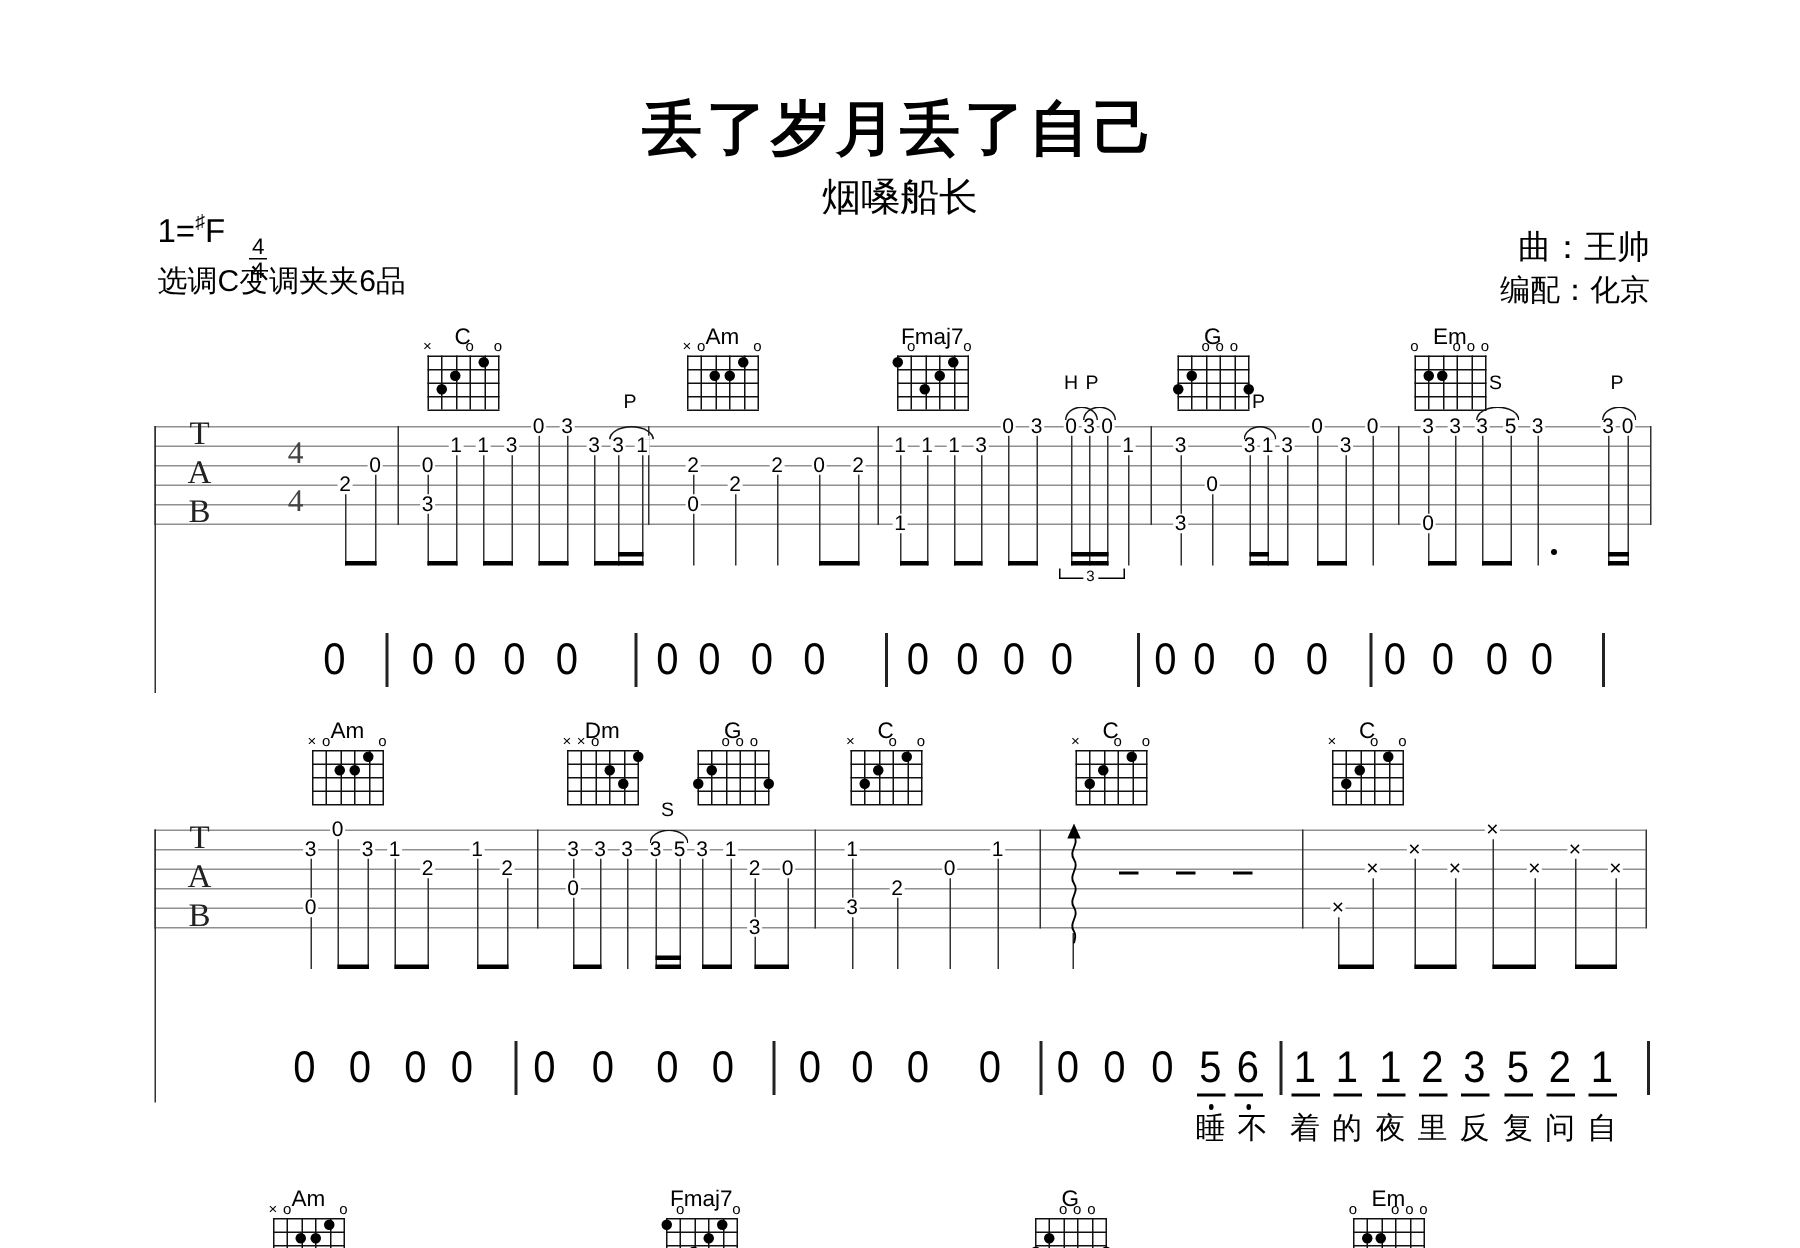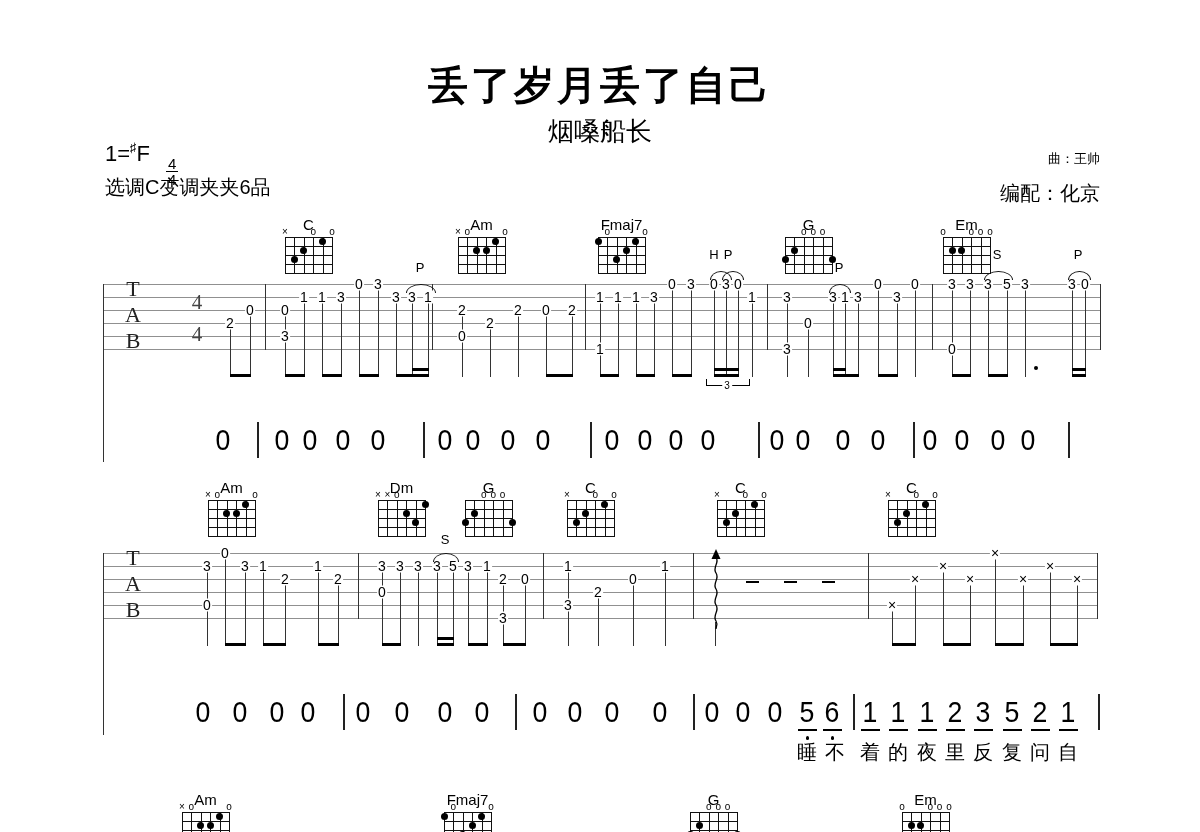--- a/index.html
+++ b/index.html
@@ -6,21 +6,21 @@
   body{width:1200px;height:832px;position:relative;background:#fff;overflow:hidden;
        font-family:"Liberation Sans",sans-serif;color:#000}
   .a{position:absolute}
   .hdr-title{left:600px;top:58px;transform:translateX(-50%);font-size:40px;font-weight:bold;letter-spacing:3px;white-space:nowrap}
   .hdr-sub{left:600px;top:114px;transform:translateX(-50%);font-size:26px;white-space:nowrap}
   .key-line{left:105px;top:140px;font-size:22px;white-space:nowrap}
   .key-line sup{font-size:13px;vertical-align:9px}
   .meter{display:inline-flex;flex-direction:column;align-items:center;margin-left:16px;font-size:15px;line-height:1.02;vertical-align:-8px}
   .meter .mt{border-bottom:1.5px solid #000;padding:0 2px}
   .tuning{left:105px;top:174px;font-size:20px;white-space:nowrap}
-  .composer{right:100px;top:150px;font-size:13px;white-space:nowrap}
+  .composer{right:100px;top:150px;font-size:22px;white-space:nowrap}
   .arranger{right:100px;top:180px;font-size:20px;white-space:nowrap}
   .clabel{font-size:15px;transform:translateX(-50%);white-space:nowrap}
   .marker{font-size:10px;line-height:9px;transform:translateX(-50%)}
   .tletter{font-family:"Liberation Serif",serif;font-size:22px;color:#222;transform:translate(-50%,-50%);line-height:1}
   .tsig{font-family:"Liberation Serif",serif;font-size:21px;color:#444;transform:translate(-50%,-50%);line-height:1}
   .tn{font-size:14px;line-height:13px;background:#fff;padding:0 1px;transform:translate(-50%,-50%);white-space:nowrap}
   .tl{font-size:13px;line-height:12px;transform:translate(-50%,-50%)}
   .arc{border:1.4px solid #111;border-bottom:none;border-radius:50% 50% 0 0/100% 100% 0 0;height:8px}
   .rn{font-size:29px;line-height:28px;transform:translate(-50%,-50%) scale(.92,1.02);white-space:nowrap}
   .ly{font-size:20px;transform:translate(-50%,-50%);white-space:nowrap}

